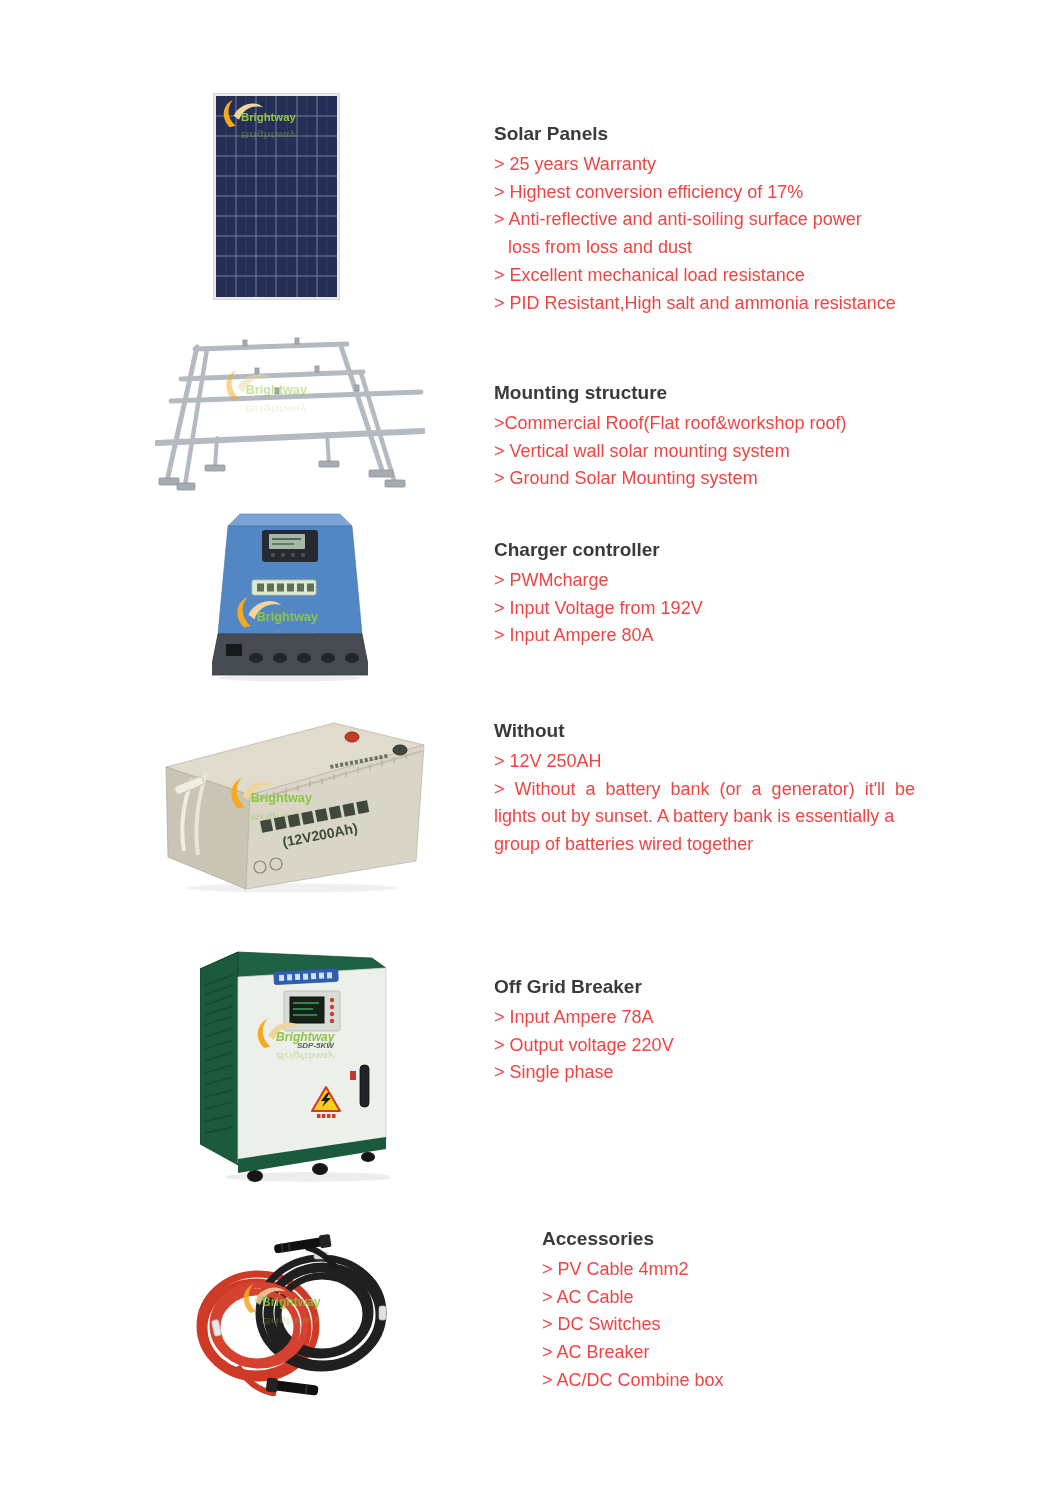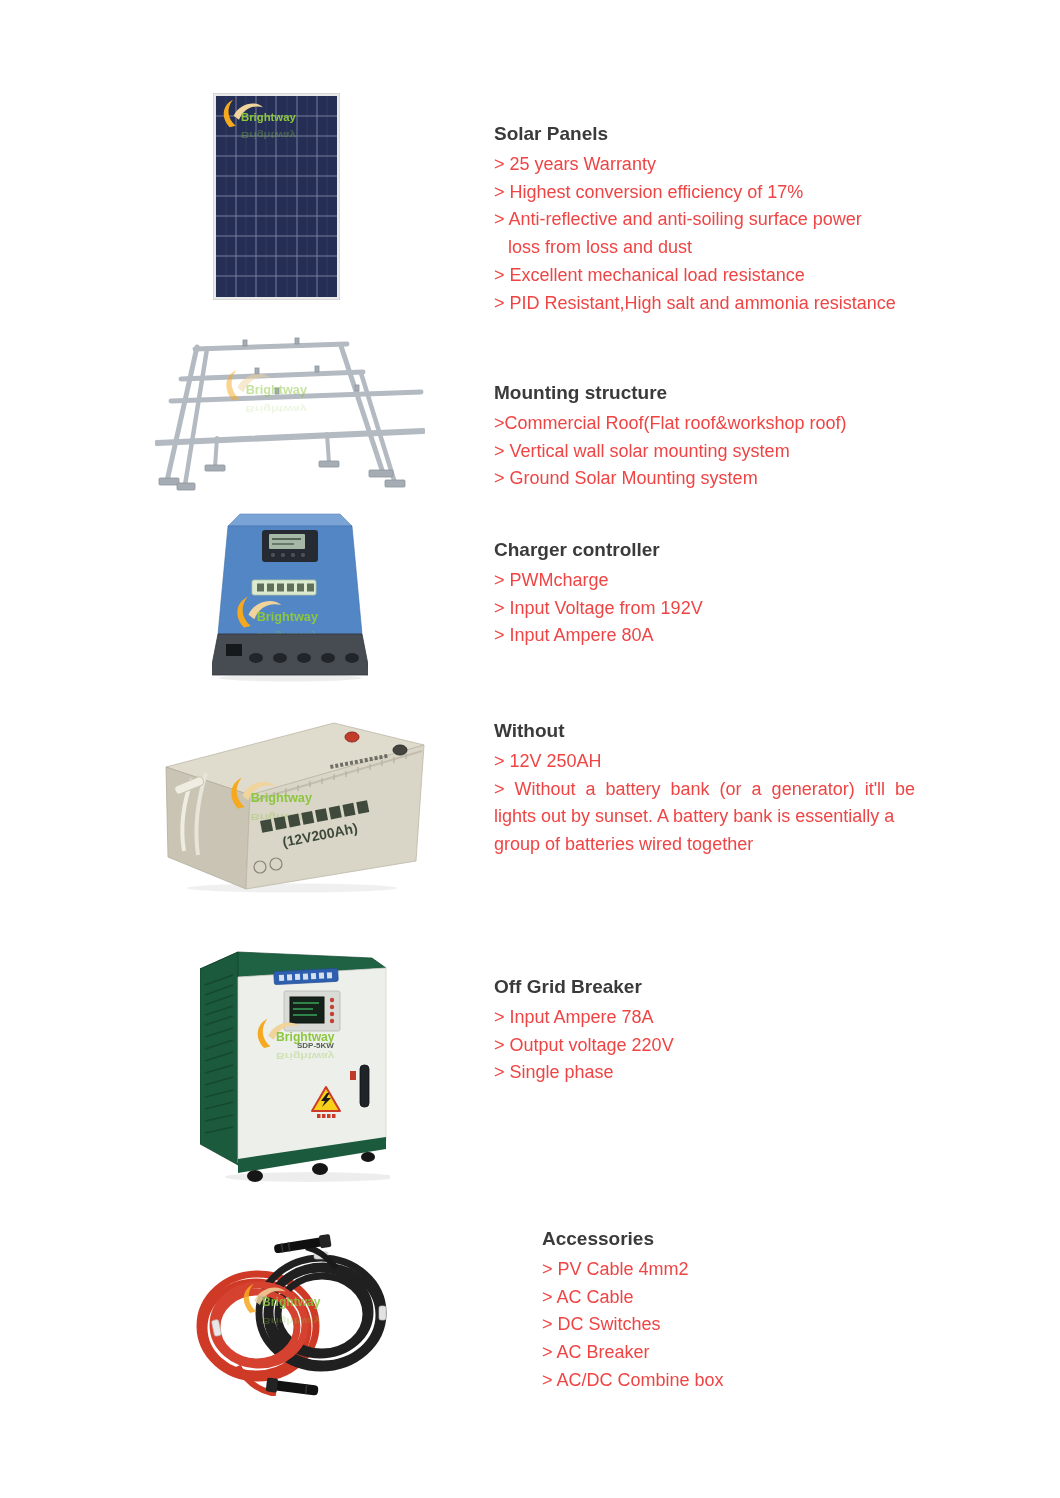--- a/index.html
+++ b/index.html
@@ -219,21 +219,21 @@
     </svg>
   </figure>
   <div class="txt" style="top:719px;">
     <h2>Without</h2>
     <div class="line">&gt; 12V 250AH</div>
     <div class="line wide">&gt; Without a battery bank (or a generator) it'll be</div>
     <div class="line">lights out by sunset. A battery bank is essentially a</div>
     <div class="line">group of batteries wired together</div>
   </div>
 
-  <figure style="left:200px;top:945px;">
+  <figure style="left:200px;top:945px;font-style:italic;">
     <svg width="190" height="240" viewBox="0 0 190 240">
       <ellipse cx="110" cy="232" rx="85" ry="5" fill="#000" opacity="0.07"></ellipse>
       <polygon points="0,24 38,7 172,13 186,23 40,32" fill="#1e6243" stroke="#154731" stroke-width="0.7"></polygon>
       <polygon points="0,24 38,7 38,220 0,199" fill="#1b5a3c" stroke="#133f2a" stroke-width="0.7"></polygon>
       <g stroke="#154731" stroke-width="1.6" opacity="0.9">
         <line x1="5" y1="40" x2="33" y2="30"></line>
           <line x1="5" y1="50" x2="33" y2="40"></line>
         <line x1="5" y1="60" x2="33" y2="50"></line>
           <line x1="5" y1="70" x2="33" y2="61"></line>
         <line x1="5" y1="80" x2="33" y2="71"></line>

